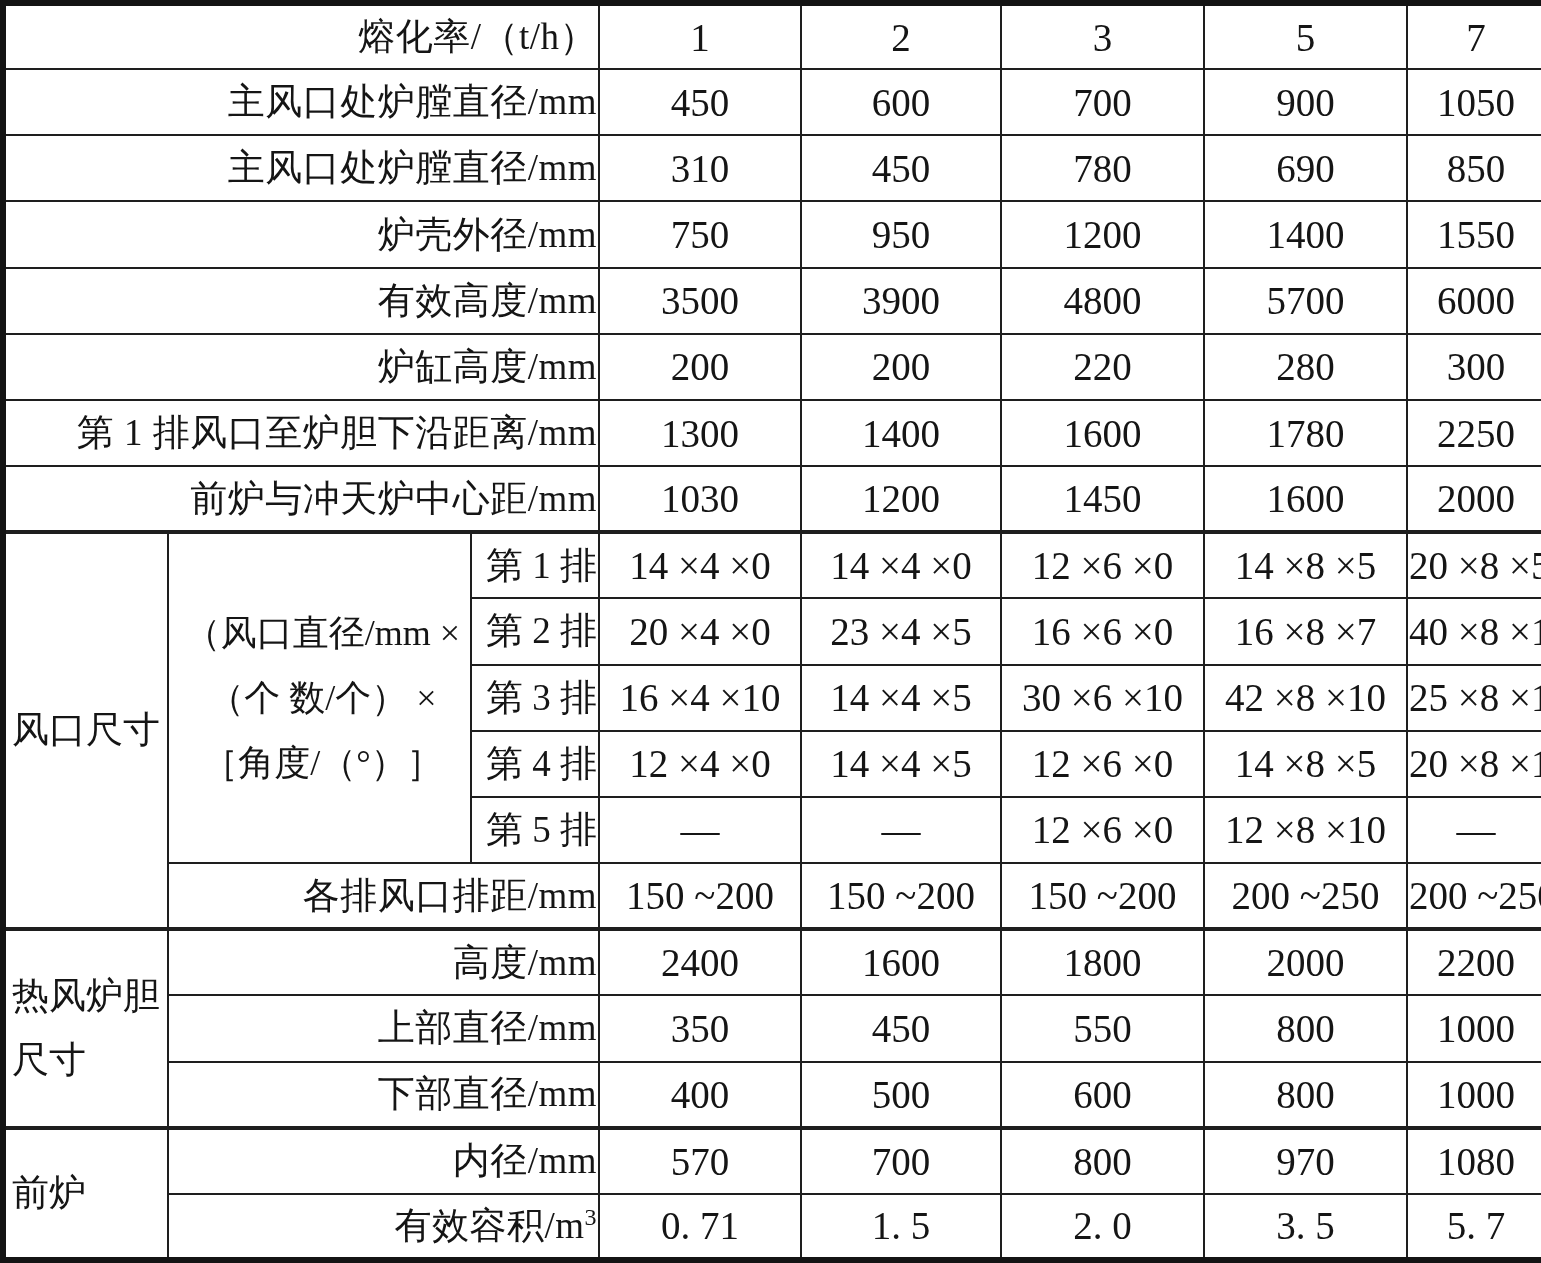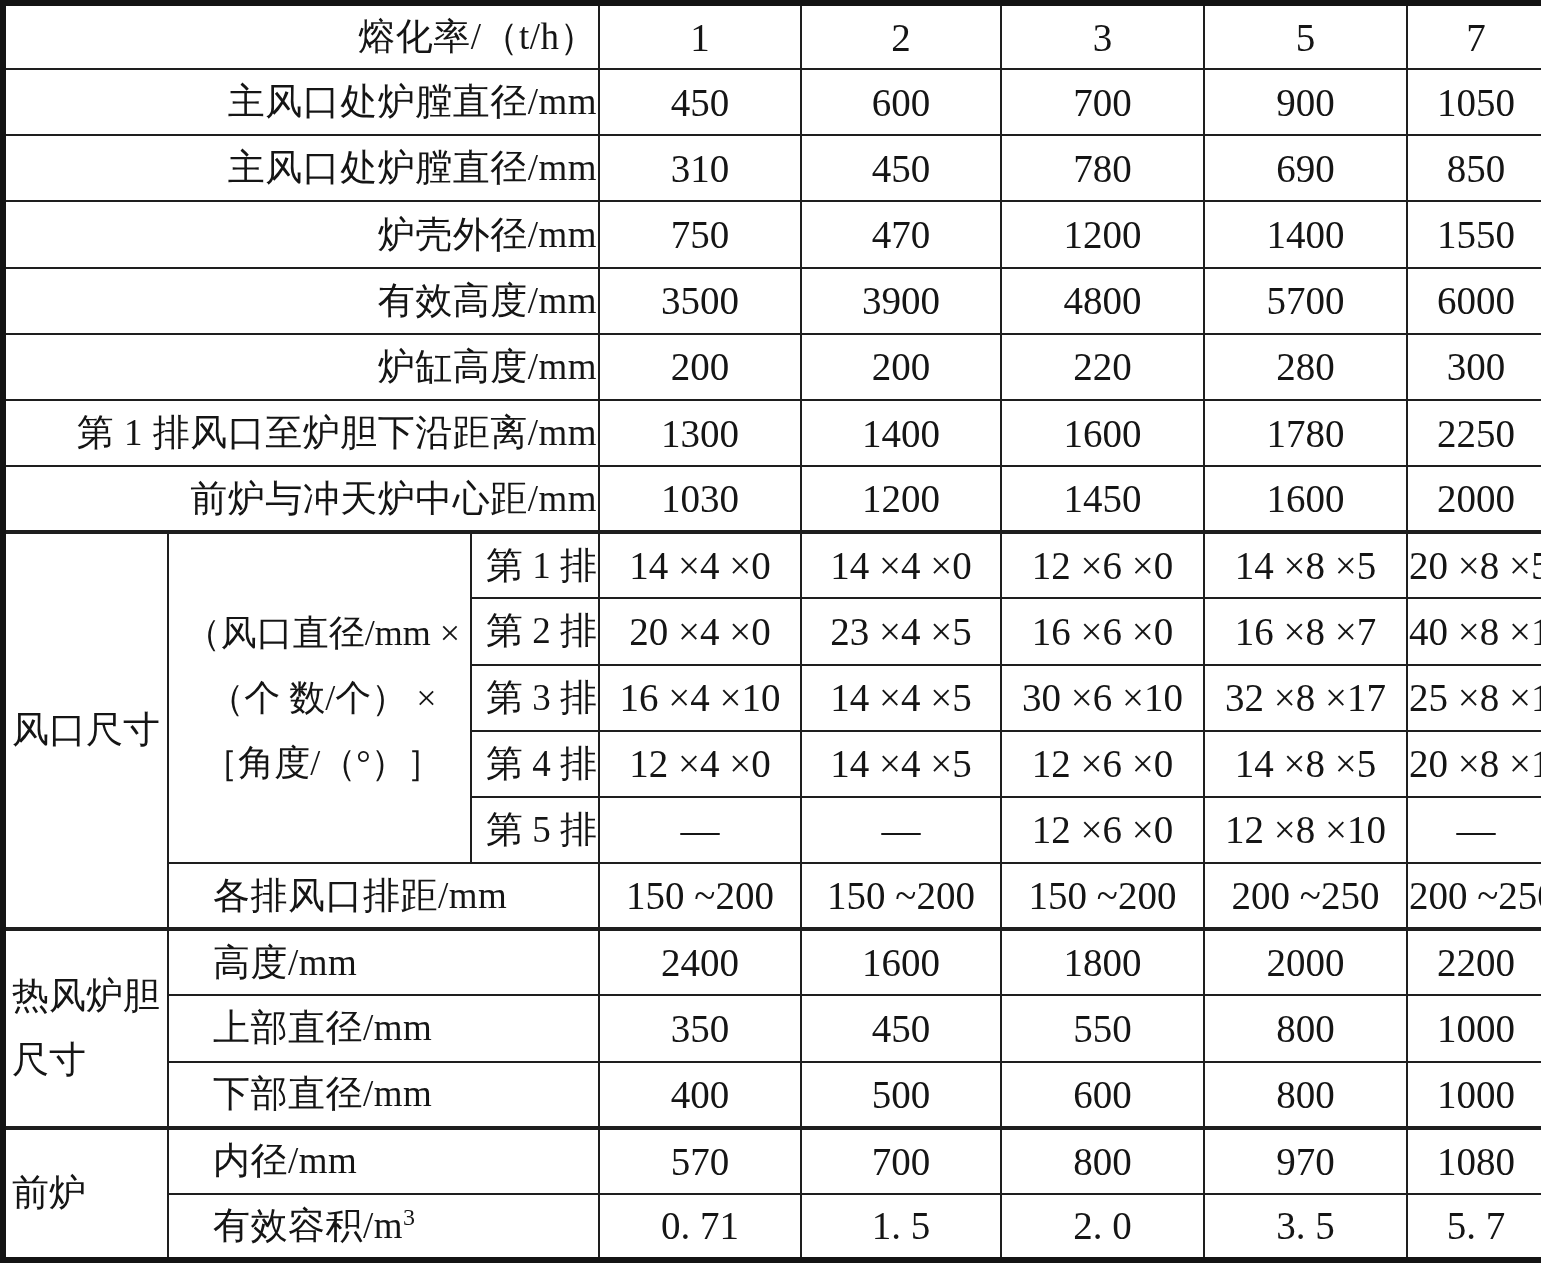--- a/index.html
+++ b/index.html
@@ -36,21 +36,21 @@
   
   td.lab {
     text-align: right;
     padding-left: 34px;
     font-size: 37px;
     letter-spacing: 0.5px;
     white-space: nowrap;
   }
   
   td.lab2 {
-    text-align: left;
+    text-align: right;
     padding-left: 44px;
     font-size: 37px;
     letter-spacing: 0.5px;
     white-space: nowrap;
     margin-top: 35px;
   }
   
   td.grp {
     text-align: left;
     font-size: 37px;
@@ -122,21 +122,21 @@
       <td colspan="3" class="lab">主风口处炉膛直径/mm</td>
       <td class="val">310</td>
       <td class="val">450</td>
       <td class="val">780</td>
       <td class="val">690</td>
       <td class="val">850</td>
     </tr>
     <tr>
       <td colspan="3" class="lab">炉壳外径/mm</td>
       <td class="val">750</td>
-      <td class="val">470</td>
+      <td class="val">950</td>
       <td class="val">1200</td>
       <td class="val">1400</td>
       <td class="val">1550</td>
     </tr>
     <tr>
       <td colspan="3" class="lab">有效高度/mm</td>
       <td class="val">3500</td>
       <td class="val">3900</td>
       <td class="val">4800</td>
       <td class="val">5700</td>
@@ -183,21 +183,21 @@
       <td class="val">23 ×4 ×5</td>
       <td class="val">16 ×6 ×0</td>
       <td class="val">16 ×8 ×7</td>
       <td class="val">40 ×8 ×10</td>
     </tr>
     <tr>
       <td class="sub">第 3 排</td>
       <td class="val">16 ×4 ×10</td>
       <td class="val">14 ×4 ×5</td>
       <td class="val">30 ×6 ×10</td>
-      <td class="val">32 ×8 ×17</td>
+      <td class="val">42 ×8 ×10</td>
       <td class="val">25 ×8 ×10</td>
     </tr>
     <tr>
       <td class="sub">第 4 排</td>
       <td class="val">12 ×4 ×0</td>
       <td class="val">14 ×4 ×5</td>
       <td class="val">12 ×6 ×0</td>
       <td class="val">14 ×8 ×5</td>
       <td class="val">20 ×8 ×10</td>
     </tr>

